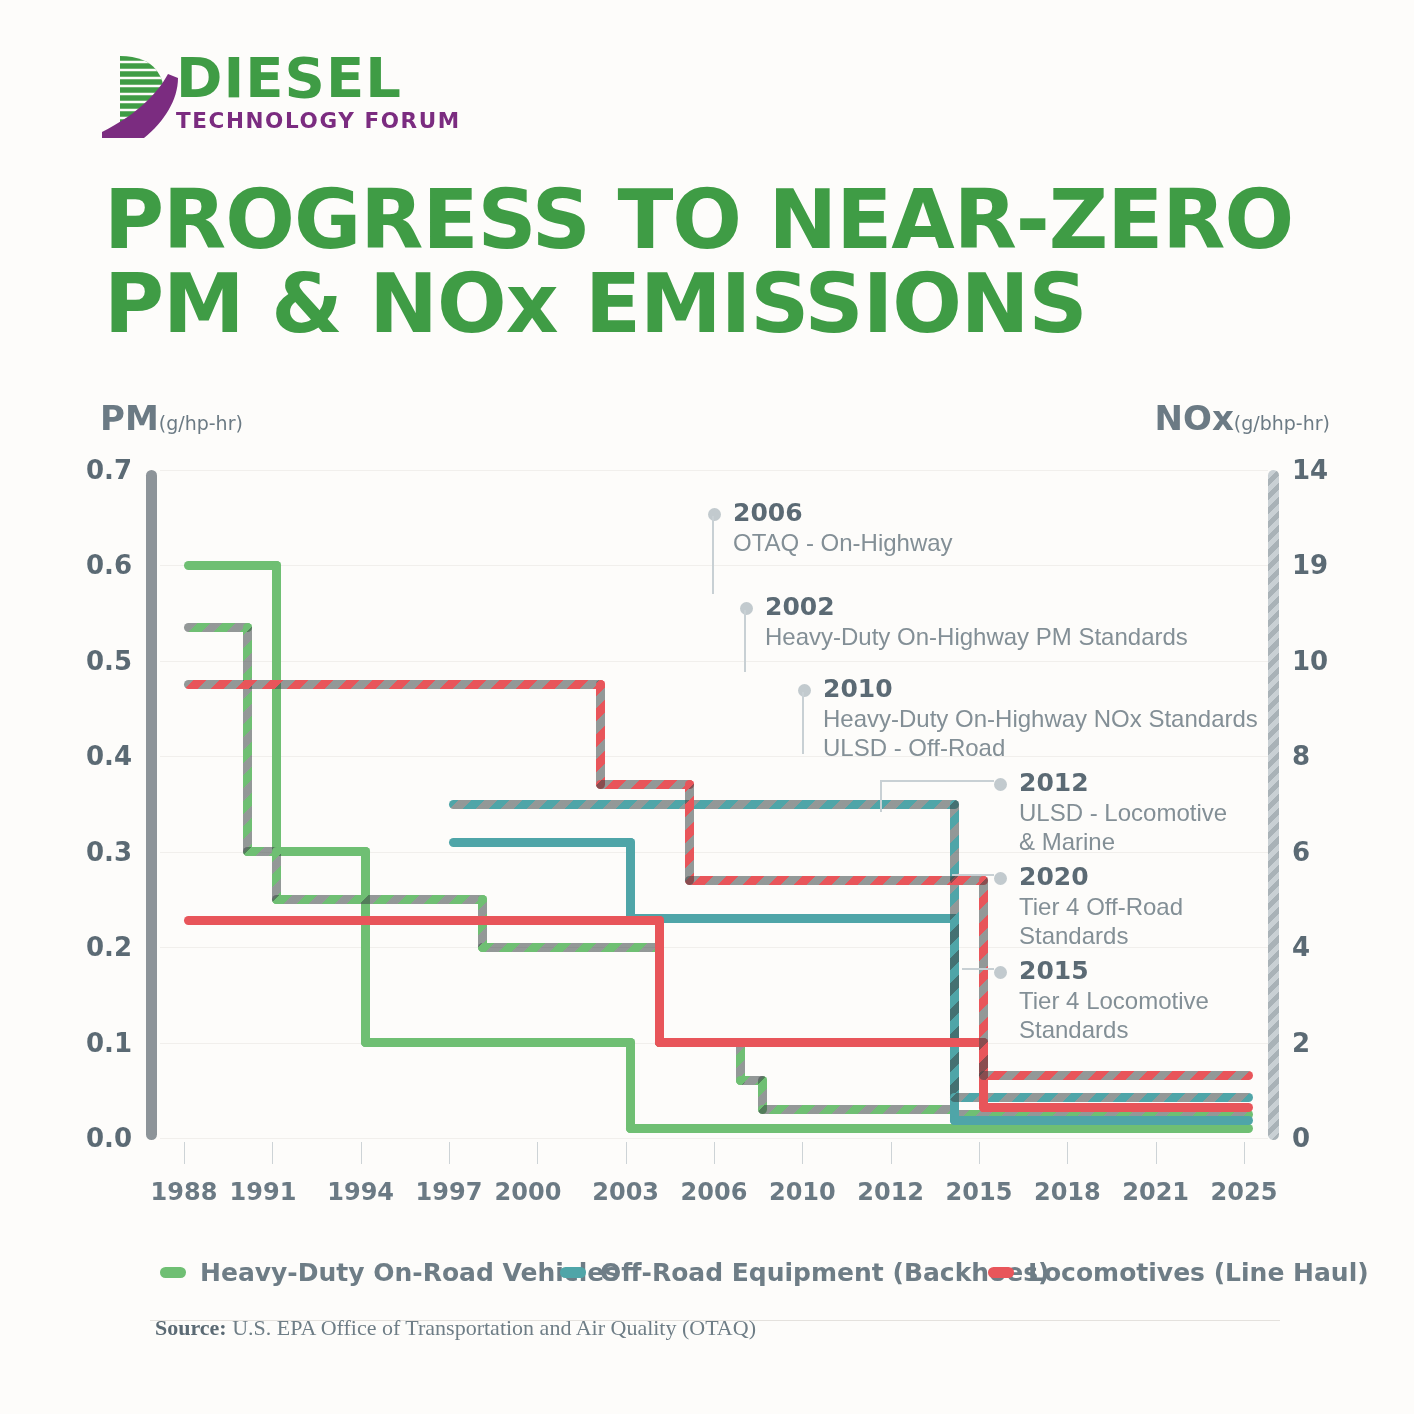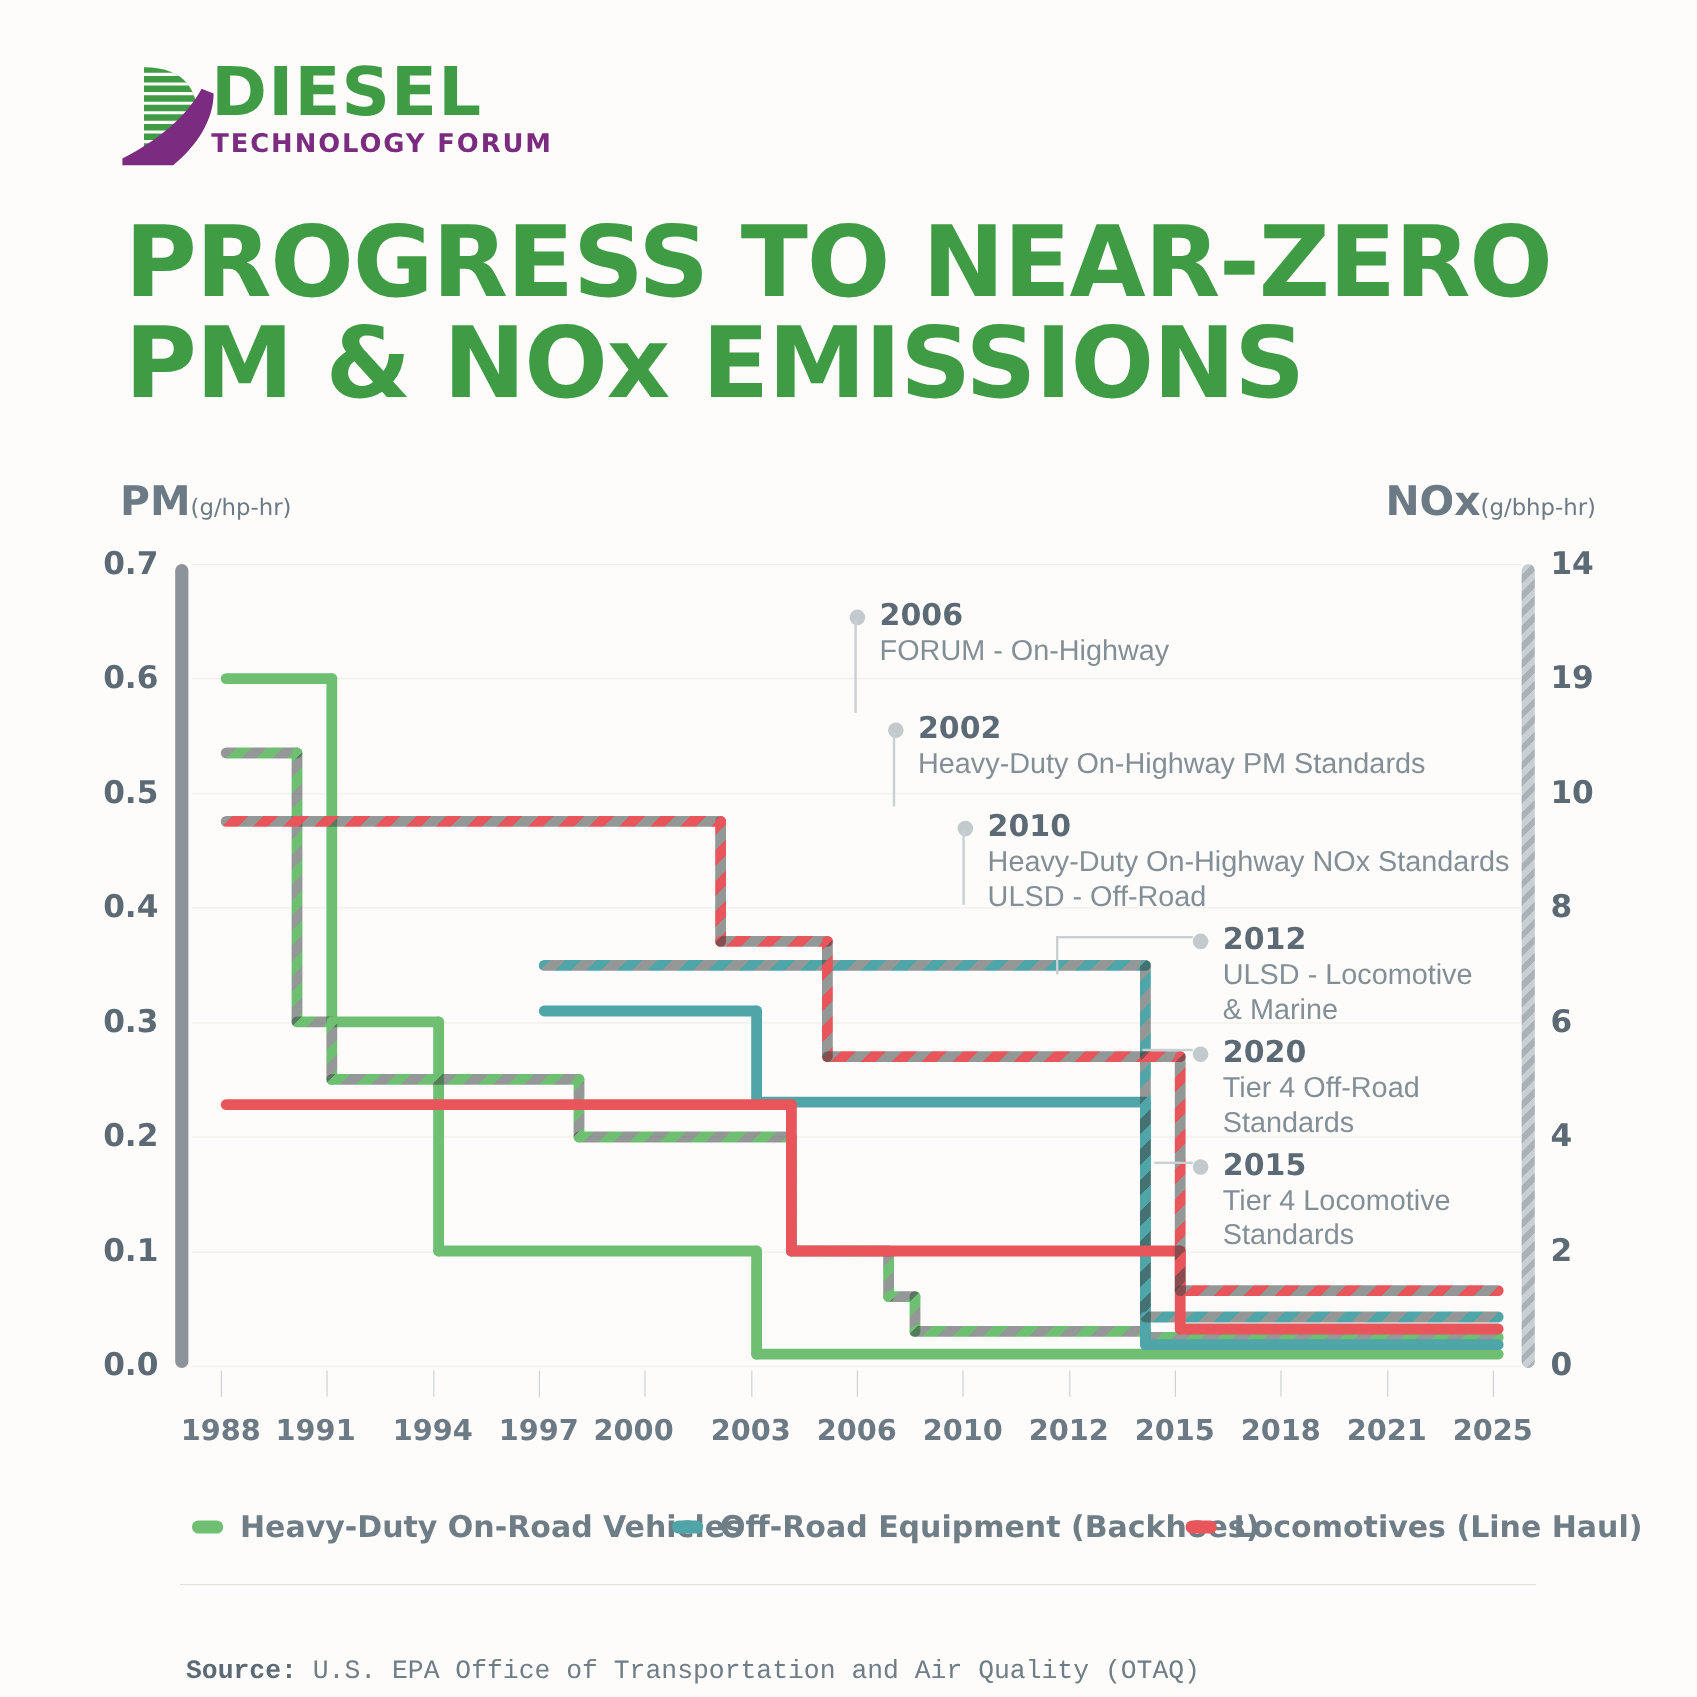--- a/index.html
+++ b/index.html
@@ -85,22 +85,22 @@
   .leader{position:absolute;background:#c8d0d4;}
   .leader.vv{width:2px;}
   .leader.hh{height:2px;}
   
   #legend{position:absolute;left:160px;top:1258px;width:1120px;height:40px;}
   .lg{position:absolute;top:0;display:flex;align-items:center;}
   .lg .sw{width:26px;height:11px;border-radius:6px;margin-right:14px;}
   .lg .tx{font-family:"DejaVu Sans", sans-serif;font-weight:bold;font-size:25px;color:#6e7d86;white-space:nowrap;}
   #divider{position:absolute;left:150px;top:1320px;width:1130px;height:1px;background:#e4e1dd;}
   #source{
-    position:absolute;left:155px;top:1380px;
-    font-family:Liberation Mono, monospace;font-size:22px;color:#6e7d86;
+    position:absolute;left:155px;top:1315px;
+    font-family:Liberation Serif, serif;font-size:22px;color:#6e7d86;
   }
   #source b{font-weight:bold;color:#5b6a74;}
 </style>
 </head>
 <body>
 
 <div id="logo">
   <svg class="mark" viewBox="0 0 84 86">
     <defs>
       <clipPath id="leafClip">
@@ -243,21 +243,21 @@
     <div class="seg h" style="left: 789.556px; width: 38.4444px; top: 405.843px; background: repeating-linear-gradient(-45deg, rgb(232, 85, 90) 0px, rgb(232, 85, 90) 9px, rgba(60, 70, 70, 0.55) 9px, rgba(60, 70, 70, 0.55) 18px);"></div>
     <div class="seg v" style="left: 819px; top: 405.843px; height: 204.629px; background: repeating-linear-gradient(-45deg, rgb(232, 85, 90) 0px, rgb(232, 85, 90) 9px, rgba(60, 70, 70, 0.55) 9px, rgba(60, 70, 70, 0.55) 18px);"></div>
     <div class="seg h" style="left: 819px; width: 274px; top: 601.471px; background: repeating-linear-gradient(-45deg, rgb(232, 85, 90) 0px, rgb(232, 85, 90) 9px, rgba(60, 70, 70, 0.55) 9px, rgba(60, 70, 70, 0.55) 18px);"></div>
   </div>
 
 <div id="annotations">
     <div class="anno" style="left: 708px; top: 504px;">
       <div class="dot"></div>
       <div class="yr">2006</div>
       <div class="desc">
-        <div>FORUM - On-Highway</div>
+        <div>OTAQ - On-Highway</div>
       </div>
     </div>
     <div class="leader vv" style="left: 712px; top: 516px; height: 78px;"></div>
     <div class="anno" style="left: 740px; top: 598px;">
       <div class="dot"></div>
       <div class="yr">2002</div>
       <div class="desc">
         <div>Heavy-Duty On-Highway PM Standards</div>
       </div>
     </div>

